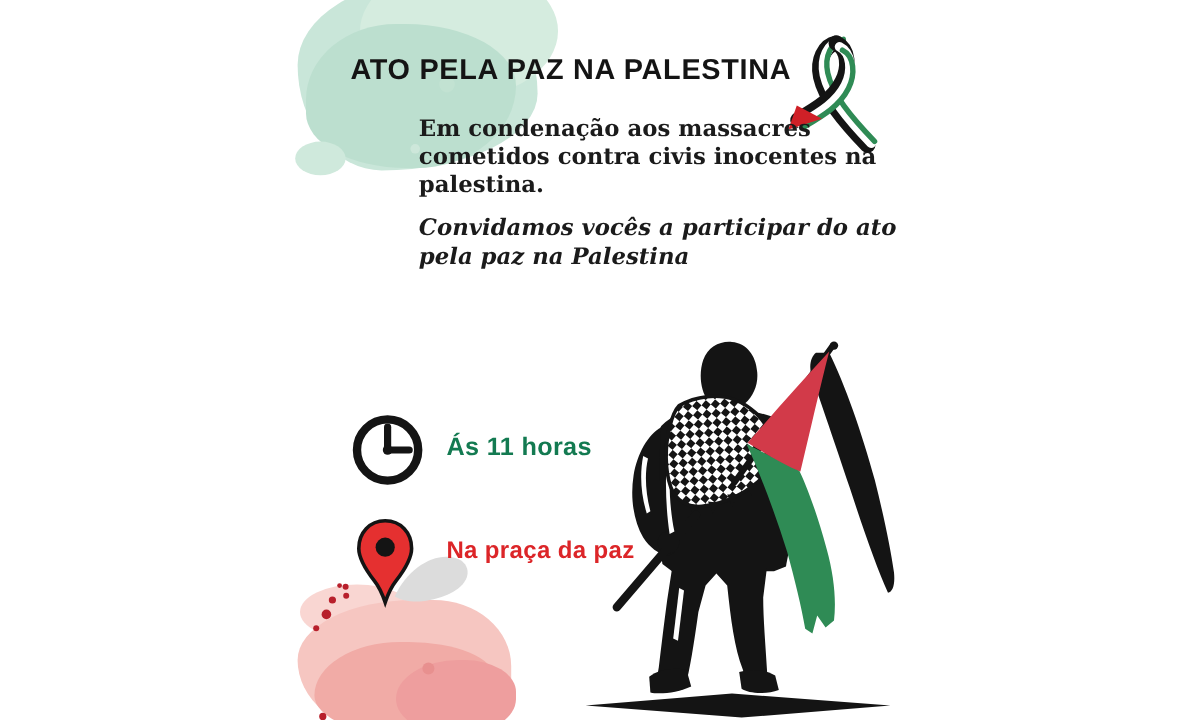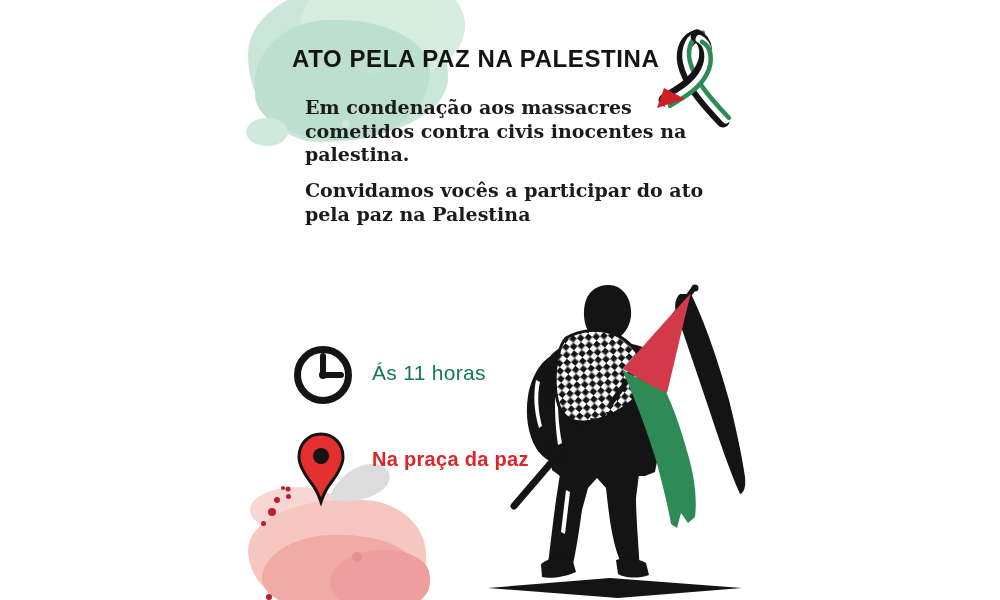--- a/index.html
+++ b/index.html
@@ -17,26 +17,26 @@
   }
   html,body{margin:0;padding:0;background:#fff;}
   .stage{position:relative;width:1000px;height:600px;background:#ffffff;overflow:hidden;
          font-family:"Liberation Sans",sans-serif;padding-left:47px;}
   .abs{position:absolute;}
   .blob{position:absolute;}
   
   .title{left:292px;top:29px;font-size:24px;font-weight:800;letter-spacing:.6px;color:var(--ink);
          white-space:nowrap;}
   .body-text{color:#1b1b1b;font-family:"DejaVu Serif","Liberation Serif",serif;font-weight:700;
-             font-size:19px;line-height:23.5px;white-space:pre-line;}
+             font-size:19px;line-height:23.5px;white-space:pre-line;margin-left:44px;}
   .intro{left:305px;top:77px;width:390px;}
-  .invite{left:305px;top:160px;width:400px;}
+  .invite{left:305px;top:160px;width:400px;font-style:italic;}
   .date-heading{left:295px;top:228px;font-size:36px;line-height:44px;font-weight:800;
                 letter-spacing:2.5px;color:var(--heading-green);white-space:pre-line;}
-  .time-label{left:372px;top:361px;font-size:21px;font-weight:400;letter-spacing:.3px;
+  .time-label{left:372px;top:361px;font-size:21px;font-weight:700;letter-spacing:.3px;
               color:var(--heading-green);white-space:nowrap;}
   .location-label{left:372px;top:448px;font-size:20px;font-weight:800;letter-spacing:.3px;
                   color:var(--accent-red);white-space:nowrap;}
   
   .ink{fill:var(--ink);}
   .fgreen{fill:var(--flag-green);} .fred{fill:var(--flag-red);} .fwhite{fill:#ffffff;}
   svg{display:block;overflow:visible;}
   
   .g-a{left:248px;top:-18px;width:200px;height:160px;background:var(--mint-1);
        border-radius:58% 42% 65% 35% / 45% 60% 40% 55%;}

